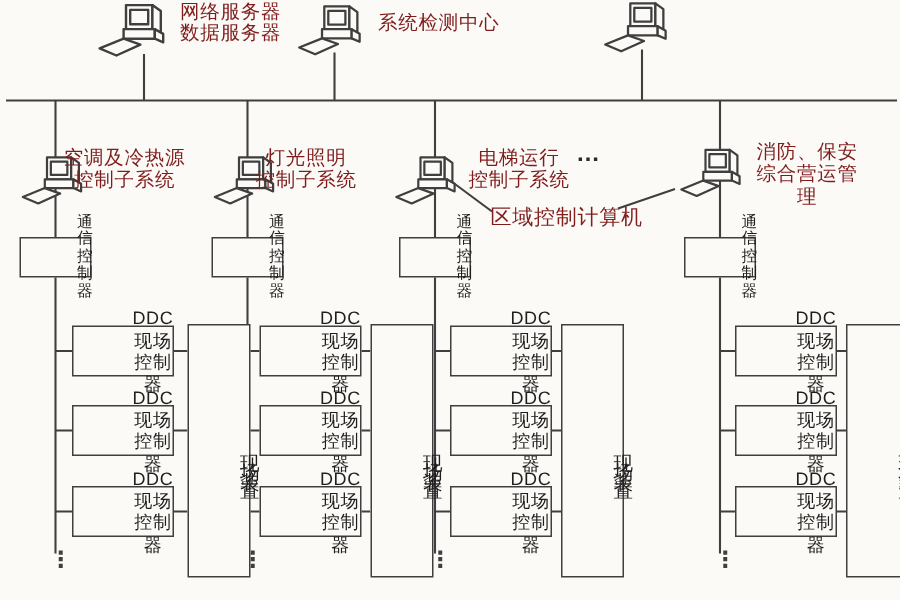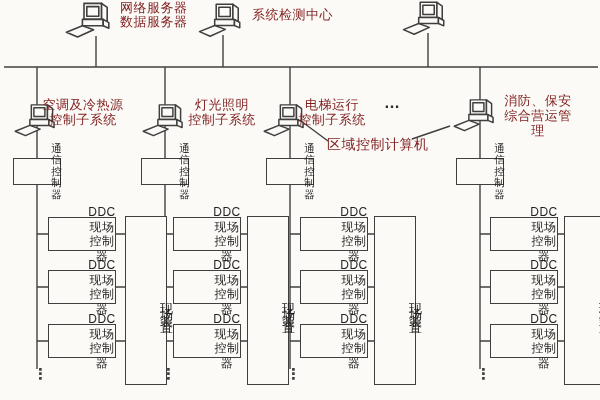--- a/index.html
+++ b/index.html
@@ -142,23 +142,23 @@
       <path d="M3 39 L23 31 L37 36 L17 45 Z"></path>
     </g>
   </svg>
 
   <div class="label" style="left:120px;top:1px;line-height:14px">网络服务器
 数据服务器</div>
   <div class="label" style="left:252px;top:7px">系统检测中心</div>
 
   <div class="label center" style="left:40px;top:97px;width:86px">空调及冷热源
 控制子系统</div>
-  <div class="label center" style="left:186px;top:97px;width:72px">灯光照明
+  <div class="label center" style="left:168px;top:97px;width:72px">灯光照明
 控制子系统</div>
-  <div class="label center" style="left:296px;top:97px;width:72px">电梯运行
+  <div class="label center" style="left:310px;top:97px;width:72px">电梯运行
 控制子系统</div>
   <div class="hdots" style="left:384px;top:94px">…</div>
   <div class="label center" style="left:498px;top:93px;width:80px">消防、保安
 综合营运管理</div>
 
   <div class="label" style="left:327px;top:137px;font-size:14px">区域控制计算机</div>
 
   <div class="box comm" style="left:13px;top:158px">通信
 控制器</div>
   <div class="box comm" style="left:141px;top:158px">通信

